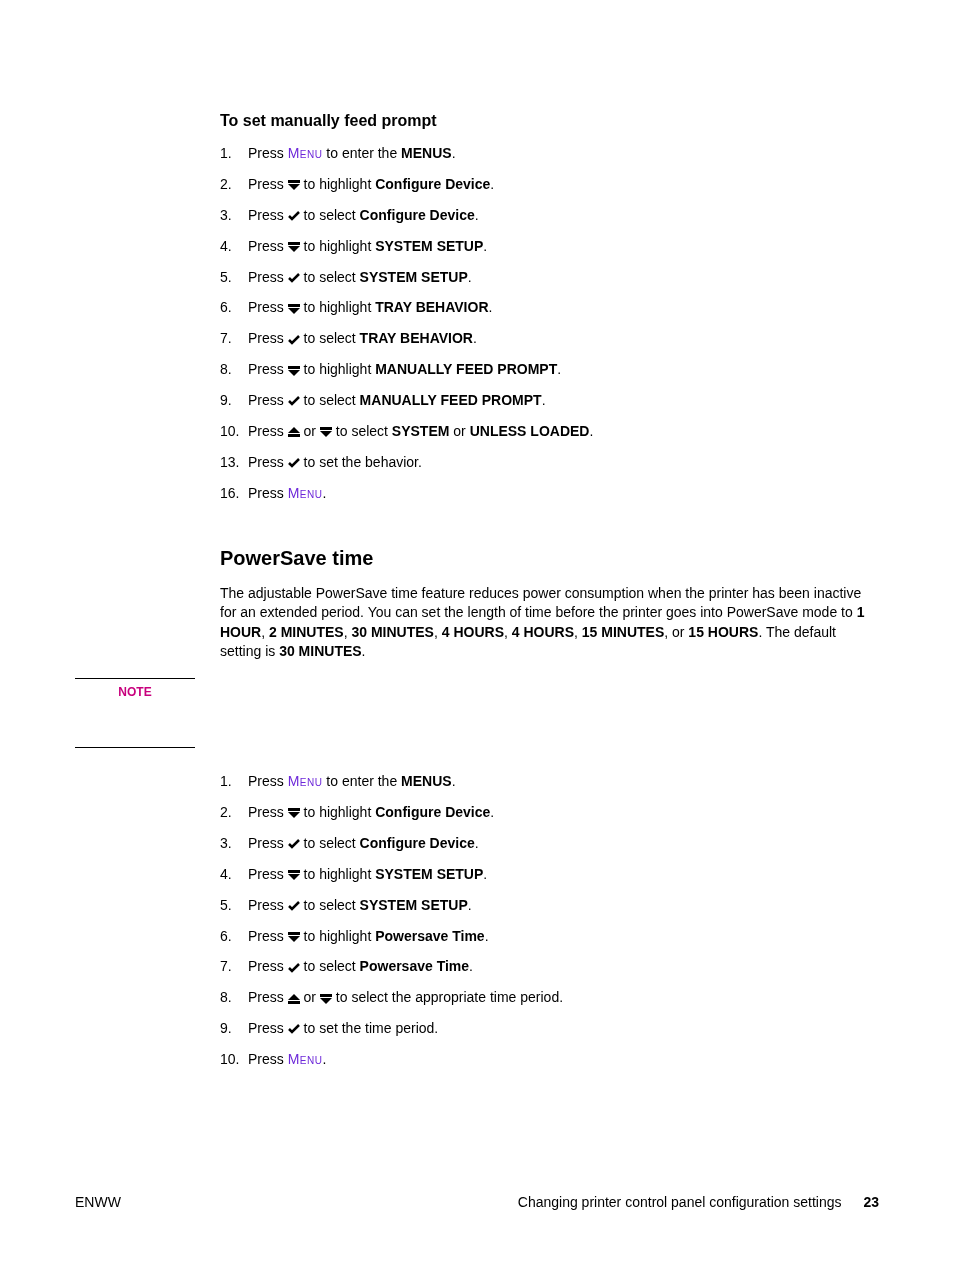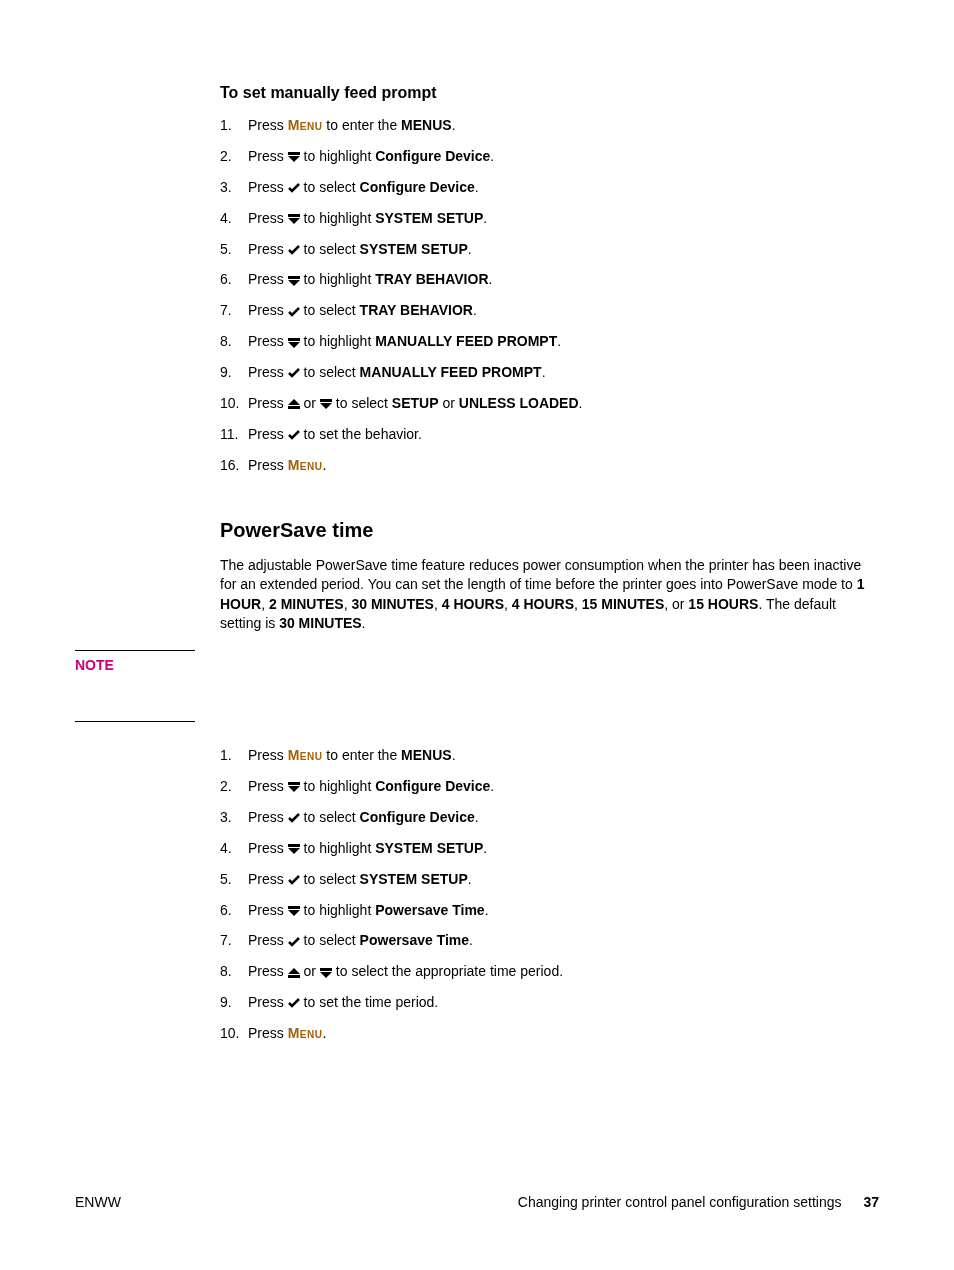--- a/index.html
+++ b/index.html
@@ -7,21 +7,21 @@
       margin: 0;
       padding: 0;
       background: #fff;
       color: #000;
       width: 954px;
       height: 1270px;
       position: relative;
       box-sizing: border-box;
     }
     .page {
-      padding: 84px 75px 0 75px;
+      padding: 112px 75px 0 75px;
     }
     .content-col {
       margin-left: 145px;
     }
     h3.sub {
       font-size: 16px;
       font-weight: bold;
       margin: 0 0 14px 0;
     }
     h2.section {
@@ -45,44 +45,44 @@
       position: absolute;
       left: 0;
       top: 0;
     }
     .para {
       font-size: 14px;
       line-height: 1.4;
       margin: 0 0 16px 0;
     }
     .menu-text {
-      color: #a16207;
+      color: #6d28d9;
       font-variant: small-caps;
       letter-spacing: 0.5px;
-      font-weight: bold;
     }
     .note-row {
       display: flex;
       align-items: flex-start;
       margin-top: 10px;
       margin-bottom: 24px;
     }
     .note-label-wrap {
       width: 145px;
       flex: 0 0 145px;
     }
     .note-label {
       color: #c8007d;
       font-weight: bold;
-      font-size: 14px;
+      font-size: 12px;
       display: block;
       border-top: 1px solid #000;
       border-bottom: 1px solid #000;
       padding: 6px 0 48px 0;
       width: 120px;
+      text-align: center;
     }
     .note-body {
       font-size: 14px;
       line-height: 1.4;
       padding-top: 4px;
     }
     .icon {
       display: inline-block;
       vertical-align: middle;
     }
@@ -137,22 +137,22 @@
           </svg> to highlight <strong>MANUALLY FEED PROMPT</strong>.</li>
         <li><span class="num">9.</span>Press <svg class="icon" width="12" height="10" viewBox="0 0 12 10">
             <polyline points="1,5 4,8 11,1" fill="none" stroke="#000" stroke-width="2.5"></polyline>
           </svg> to select <strong>MANUALLY FEED PROMPT</strong>.</li>
         <li><span class="num">10.</span>Press <svg class="icon" width="12" height="10" viewBox="0 0 12 10">
             <polygon points="0,6 12,6 6,0" fill="#000"></polygon>
             <rect x="0" y="7" width="12" height="3" fill="#000"></rect>
           </svg> or <svg class="icon" width="12" height="10" viewBox="0 0 12 10">
             <rect x="0" y="0" width="12" height="3" fill="#000"></rect>
             <polygon points="0,4 12,4 6,10" fill="#000"></polygon>
-          </svg> to select <strong>SETUP</strong> or <strong>UNLESS LOADED</strong>.</li>
-        <li><span class="num">11.</span>Press <svg class="icon" width="12" height="10" viewBox="0 0 12 10">
+          </svg> to select <strong>SYSTEM</strong> or <strong>UNLESS LOADED</strong>.</li>
+        <li><span class="num">13.</span>Press <svg class="icon" width="12" height="10" viewBox="0 0 12 10">
             <polyline points="1,5 4,8 11,1" fill="none" stroke="#000" stroke-width="2.5"></polyline>
           </svg> to set the behavior.</li>
         <li><span class="num">16.</span>Press <span class="menu-text">Menu</span>.</li>
       </ol>
 
     <h2 class="section">PowerSave time</h2>
     <p class="para" id="powersave-para">The adjustable PowerSave time feature reduces power consumption when the printer has been inactive for an extended period. You can set the length of time before the printer goes into PowerSave mode to <strong>1 HOUR</strong>, <strong>2 MINUTES</strong>, <strong>30 MINUTES</strong>, <strong>4 HOURS</strong>, <strong>4 HOURS</strong>, <strong>15 MINUTES</strong>, or <strong>15 HOURS</strong>. The default setting is <strong>30 MINUTES</strong>.</p>
   </div>
 
   <div class="note-row">
@@ -198,15 +198,15 @@
         <li><span class="num">10.</span>Press <span class="menu-text">Menu</span>.</li>
       </ol>
   </div>
 
 </div>
 
 <div class="footer">
   <span>ENWW</span>
   <span class="right">
     <span>Changing printer control panel configuration settings</span>
-    <span class="pagenum">37</span>
+    <span class="pagenum">23</span>
   </span>
 </div>
 
 </body></html>

